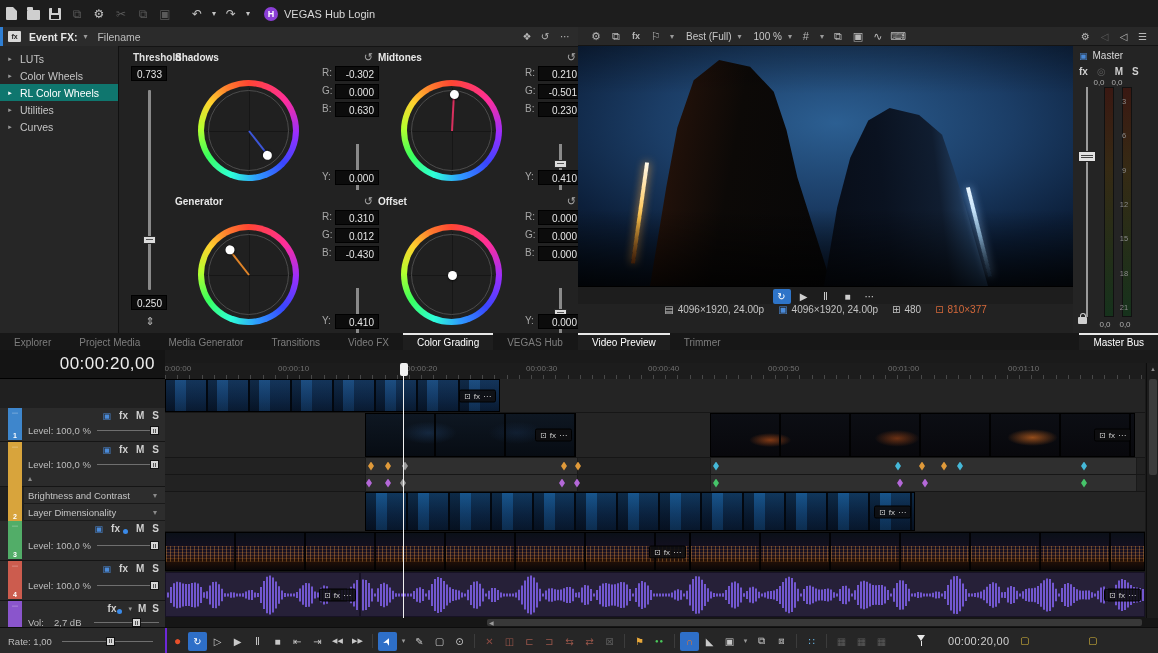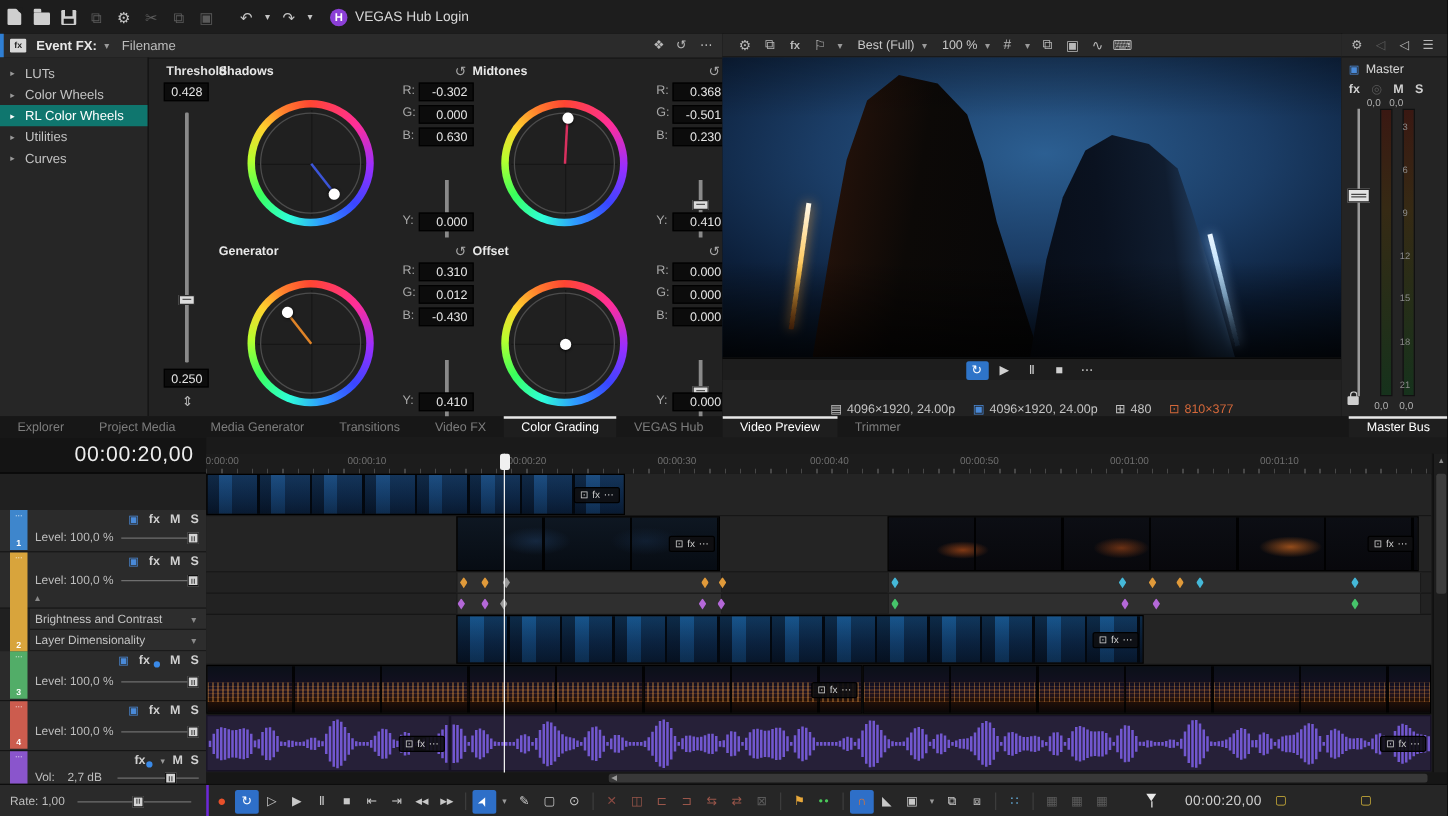--- a/index.html
+++ b/index.html
@@ -75,21 +75,21 @@
      background:linear-gradient(263deg,#d8ecff 0%,#87b8e0 2.5%,#2c517c 10%,#101d30 32%,#0a1220 62%,#080d17 100%);
      clip-path:polygon(40% 0%,58% 4%,72% 15%,79% 34%,87% 58%,100% 100%,0% 100%,8% 56%,16% 28%,27% 7%);}
   .baton-left{position:absolute;left:60px;top:116px;width:4px;height:102px;transform:rotate(8deg);
      background:linear-gradient(180deg,#fff8e8,#ffc24a 55%,#7a3a10);box-shadow:0 0 9px rgba(255,170,60,.85);}
   .baton-right{position:absolute;left:399px;top:140px;width:4px;height:92px;transform:rotate(-14deg);
      background:linear-gradient(180deg,#eaf6ff,#9fd0f8 55%,#2a4a70);box-shadow:0 0 9px rgba(150,200,255,.85);}
   #pvvideo .vig{position:absolute;inset:0;background:linear-gradient(180deg,rgba(0,0,0,.25) 0%,transparent 20%,transparent 68%,rgba(0,0,0,.75) 100%);}
   #pvtransport{position:absolute;left:0;top:259px;width:495px;height:18px;background:#1d1d1d;border-top:1px solid #000;display:flex;align-items:center;justify-content:center;gap:4px;}
   .ptbtn{width:18px;height:15px;font-size:10px;color:#cfcfcf;display:flex;align-items:center;justify-content:center;border-radius:2px;}
   .ptbtn.on{background:#2e74c8;color:#fff;}
-  #pvinfo{position:absolute;left:0;top:277px;width:495px;height:29px;background:#222;display:flex;align-items:flex-end;justify-content:center;gap:14px;font-size:10px;color:#c4c4c4;}
+  #pvinfo{position:absolute;left:0;top:277px;width:495px;height:29px;background:#222;display:flex;align-items:flex-start;justify-content:center;gap:14px;font-size:10px;color:#c4c4c4;}
   #pvinfo .iico{font-size:10px;margin-right:4px;}
   #pvinfo .blue{color:#4a8ad8;}
   #pvinfo .orange{color:#d4683a;}
   
   #msbus{position:absolute;left:1073px;top:27px;width:85px;height:306px;background:#242424;}
   #msbar{position:absolute;left:0;top:0;width:85px;height:19px;background:#282828;border-bottom:1px solid #141414;display:flex;align-items:center;padding-left:4px;box-sizing:border-box;gap:2px;}
   .msico{width:17px;height:17px;font-size:10px;}
   #msname{position:absolute;left:6px;top:23px;display:flex;align-items:center;gap:5px;color:#d8d8d8;font-size:10px;}
   #msctrl{position:absolute;left:6px;top:39px;display:flex;gap:9px;color:#d0d0d0;font-size:10px;font-weight:bold;}
   .mlab{position:absolute;font-size:8px;color:#b0b0b0;width:16px;text-align:center;}
@@ -262,21 +262,21 @@
           <span class="tri">▸</span>
           <span>Utilities</span>
         </div>
       <div class="sideitem">
           <span class="tri">▸</span>
           <span>Curves</span>
         </div>
     </div>
 
     <div class="cglabel" style="left:133px;top:25px;">Threshold</div>
-    <div class="vbox" style="left:131px;top:39px;width:36px;">0.428</div>
+    <div class="vbox" style="left:131px;top:39px;width:36px;">0.733</div>
     <div class="vtrack" style="left:148px;top:63px;height:200px;"></div>
     <div class="vhandle" style="left:143px;top:209px;"></div>
     <div class="vbox" style="left:131px;top:268px;width:36px;">0.250</div>
     <div class="ico" style="position:absolute;left:141px;top:287px;width:18px;height:14px;font-size:11px;">⇕</div>
 
     <div class="wheel" style="left:175px;top:24px;">
       <div class="w-title">Shadows</div>
       <div class="w-reset">↺</div>
       <div class="w-ring">
           <div class="w-inner"></div>
@@ -307,21 +307,21 @@
           <div class="w-inner"></div>
           <div class="w-ch"></div>
           <div class="w-cv"></div>
           <div class="w-insc"></div>
         <div class="w-pointer" style="height: 37px; transform: rotate(3deg);">
             <div class="w-line" style="background: rgb(216, 48, 94);"></div>
             <div class="w-dot"></div>
           </div>
         </div>
       <span class="rglbl" style="left:147px;top:16px;">R:</span>
-        <div class="vbox" style="left:160px;top:15px;">0.368</div>
+        <div class="vbox" style="left:160px;top:15px;">0.210</div>
       <span class="rglbl" style="left:147px;top:34px;">G:</span>
         <div class="vbox" style="left:160px;top:33px;">-0.501</div>
       <span class="rglbl" style="left:147px;top:52px;">B:</span>
         <div class="vbox" style="left:160px;top:51px;">0.230</div>
       <div class="w-ytrack"></div>
         <div class="vhandle w-yh" style="top: 108.64px;"></div>
       <span class="rglbl" style="left:147px;top:120px;">Y:</span>
         <div class="vbox" style="left:160px;top:119px;">0.410</div>
     </div>
 

